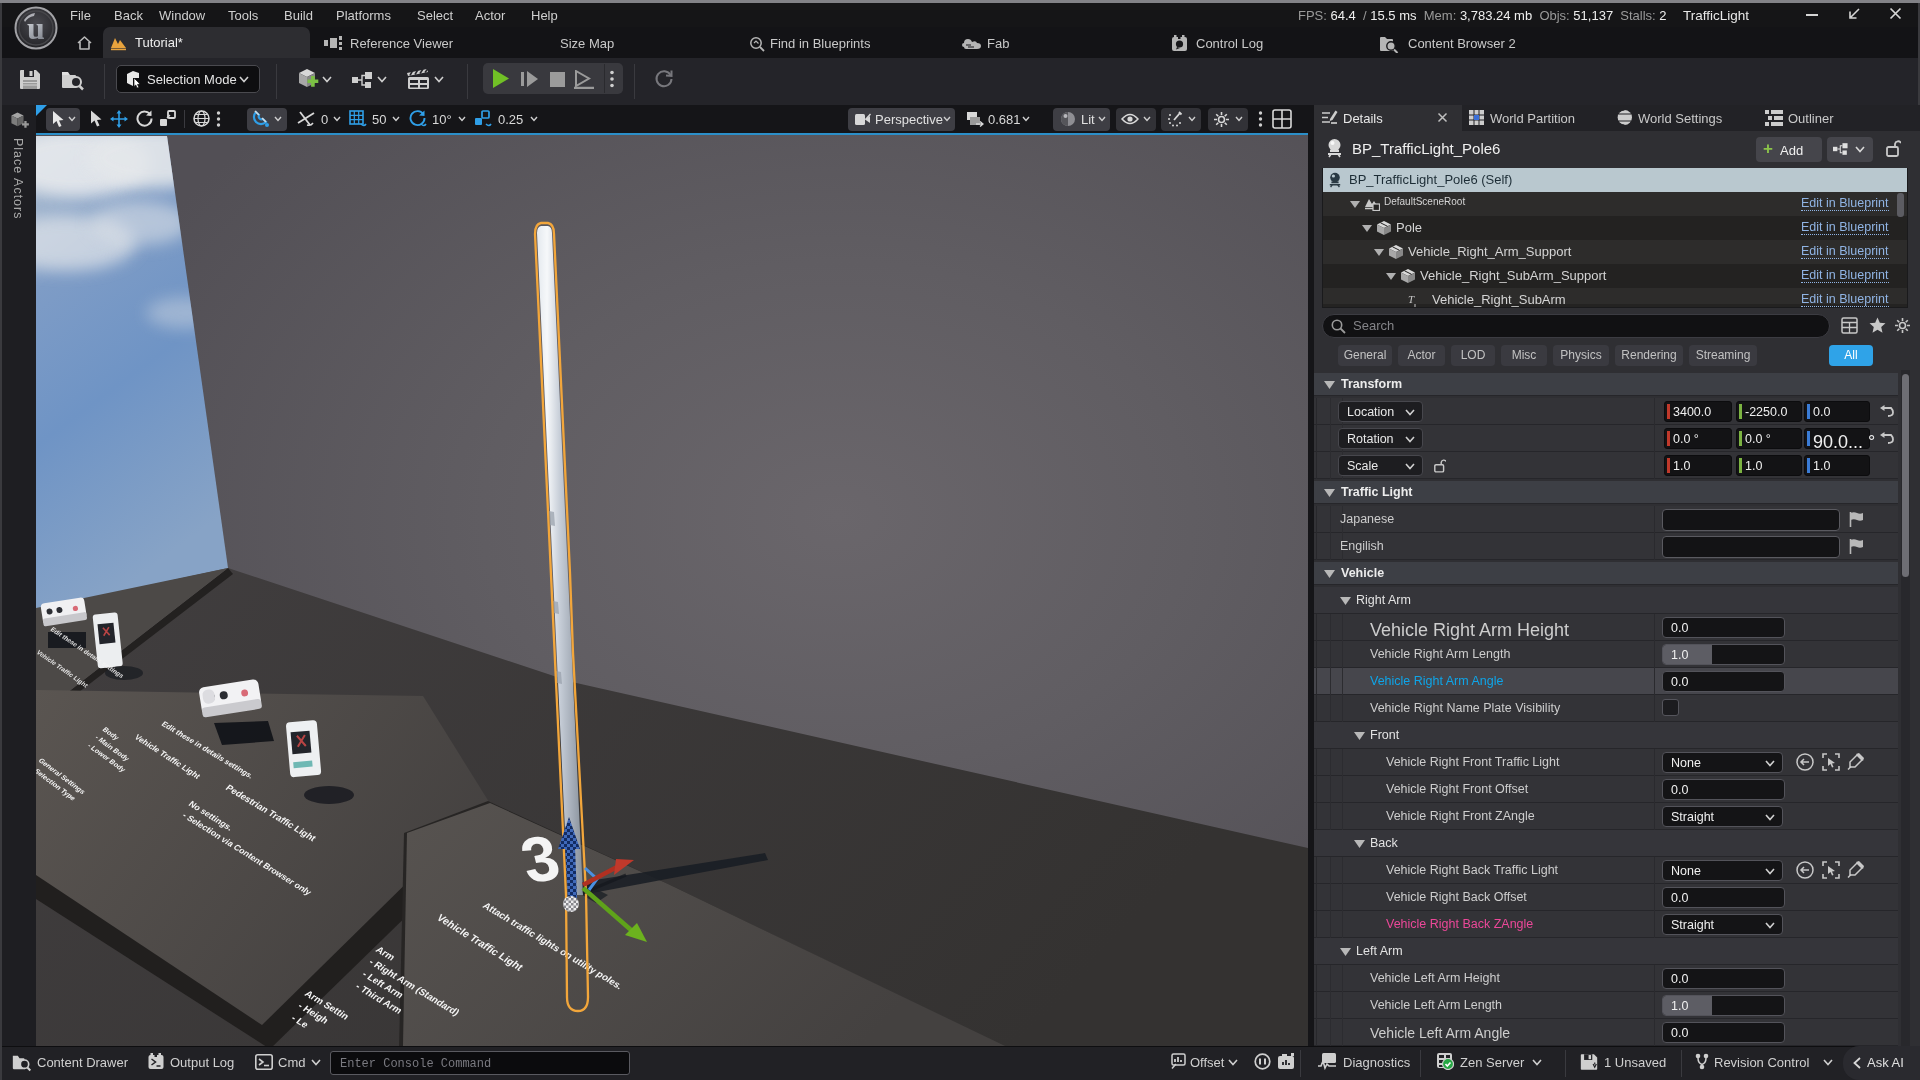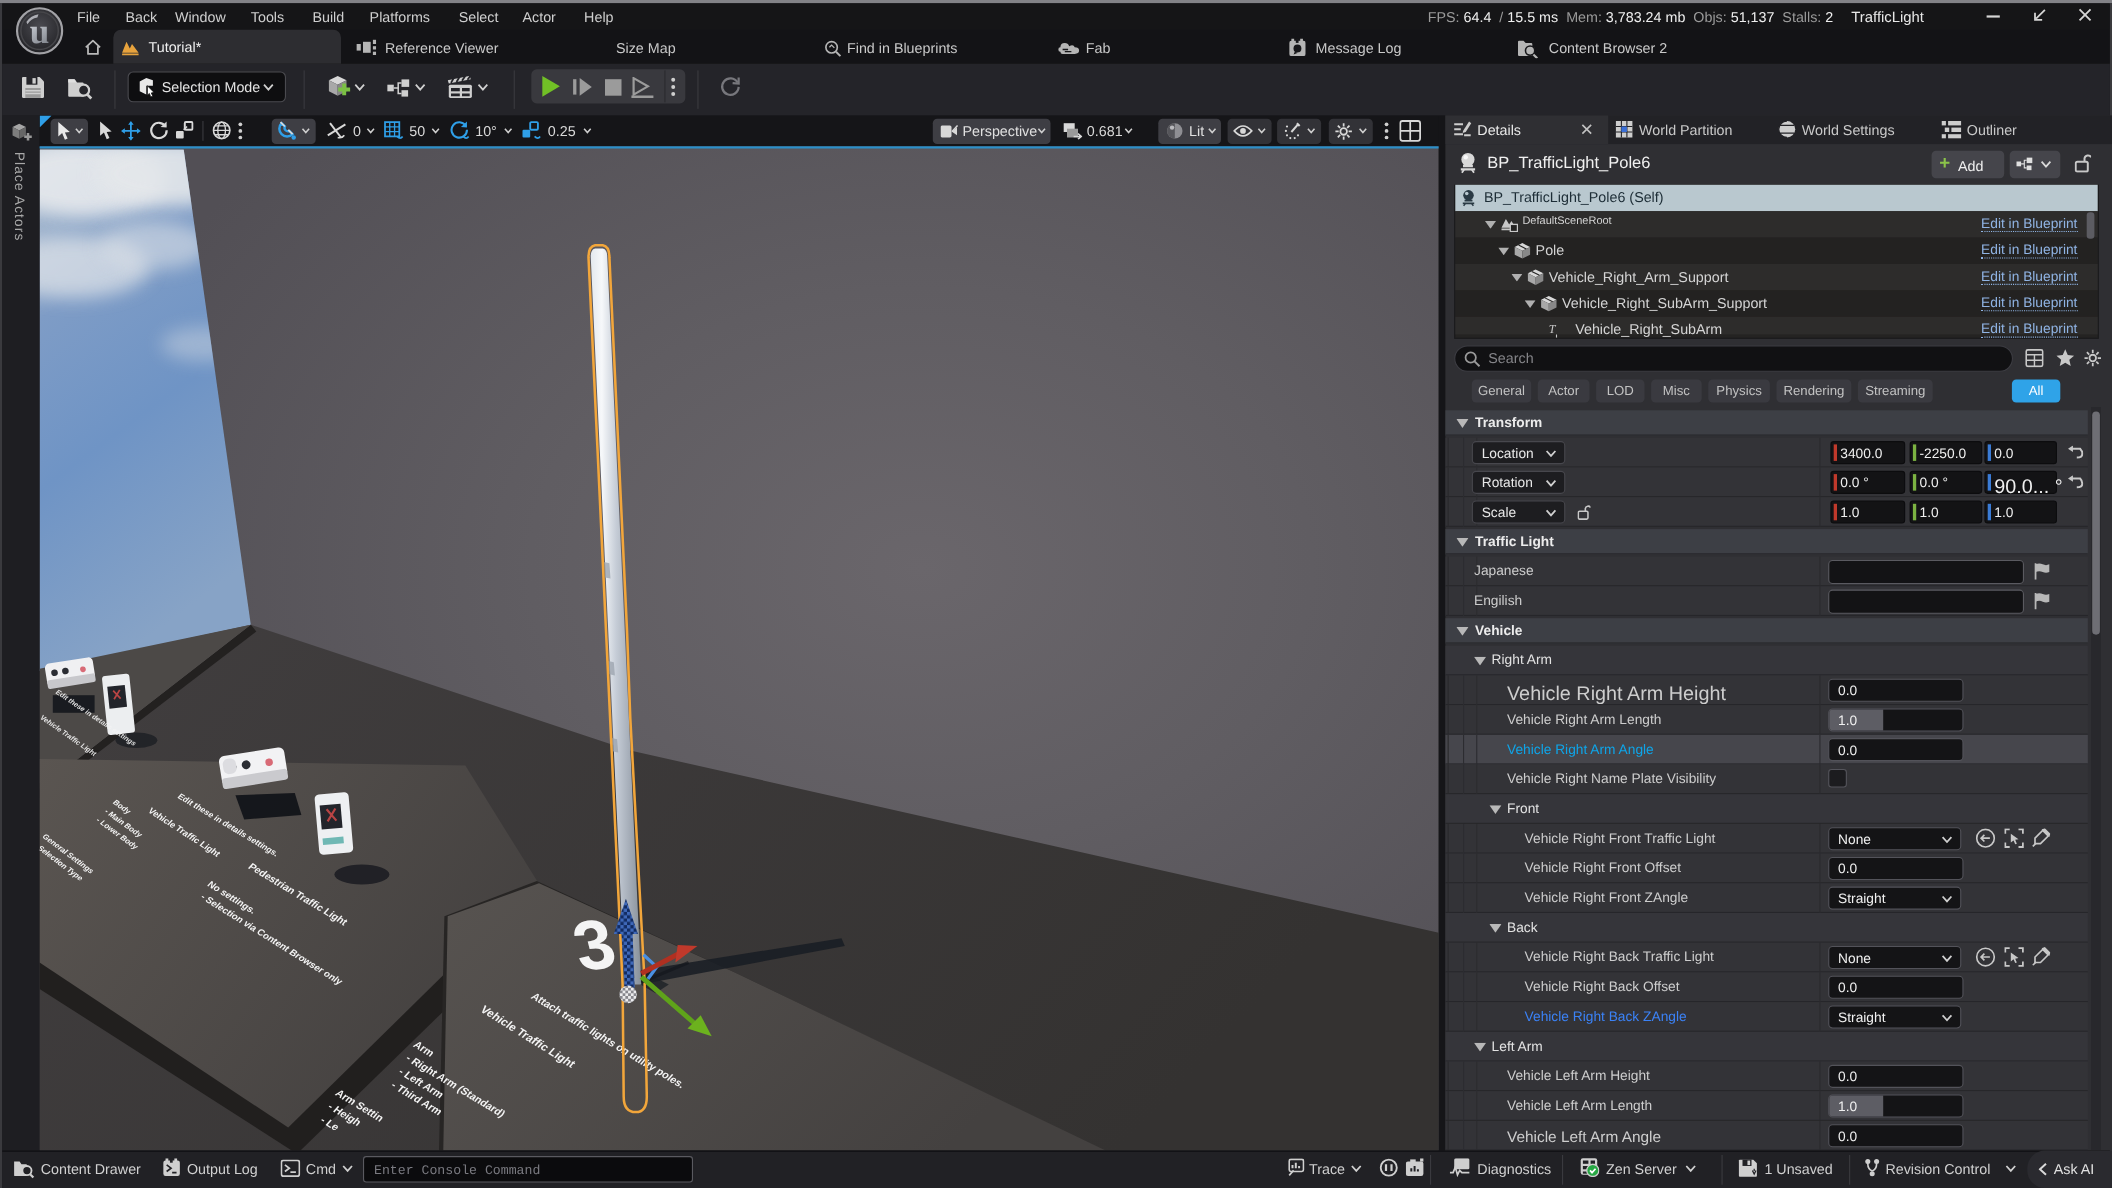--- a/index.html
+++ b/index.html
@@ -78,21 +78,21 @@
   </svg>
 <div class="a txt" style="left:987px;top:36px">Fab</div>
 <svg class="a" style="left:1172px;top:35px" width="15" height="18" viewBox="0 0 15 18">
     <rect x="0" y="2" width="15" height="14" rx="2" fill="#b5b5b5"></rect>
     <rect x="2" y="0" width="2.5" height="4" fill="#b5b5b5"></rect>
     <rect x="6" y="0" width="2.5" height="4" fill="#17171a"></rect>
     <rect x="10" y="0" width="2.5" height="4" fill="#b5b5b5"></rect>
     <circle cx="7.5" cy="9" r="3.6" fill="#17171a"></circle>
     <path d="M5 12 L4 14.5 L8 13" fill="#17171a"></path>
   </svg>
-<div class="a txt" style="left:1196px;top:36px">Message Log</div>
+<div class="a txt" style="left:1196px;top:36px">Control Log</div>
 <svg class="a" style="left:1380px;top:35px" width="19" height="18" viewBox="0 0 19 18">
     <path d="M0 3 L0 15 Q0 16 1 16 L12 16 Q13 16 13 15 L13 5 Q13 4 12 4 L7 4 L5 2 L1 2 Q0 2 0 3 Z" fill="#b5b5b5"></path>
     <circle cx="11" cy="11" r="4.2" stroke="#17171a" stroke-width="1.4" fill="#b5b5b5"></circle>
     <path d="M14 14.5 L17.5 18" stroke="#b5b5b5" stroke-width="2"></path>
   </svg>
 <div class="a txt" style="left:1408px;top:36px">Content Browser 2</div>
 <div class="a" style="left:2px;top:58px;width:1916px;height:47px;background:#242429"></div>
 <svg class="a" style="left:19px;top:69px" width="22" height="21" viewBox="0 0 22 21">
     <path d="M1 2 Q1 1 2 1 L17 1 L21 5 L21 19 Q21 20 20 20 L2 20 Q1 20 1 19 Z" fill="#cfcfcf"></path>
     <rect x="5" y="1" width="10" height="7" fill="#242429"></rect>
@@ -868,21 +868,21 @@
 <div class="a" style="left:1342px;top:884px;width:1px;height:27px;background:#2c2c30"></div>
 <div class="a" style="left:1654px;top:884px;width:1px;height:27px;background:#2a2a2e"></div>
 <div class="a" style="left:1386px;top:890px;font-size:12.5px;color:#cdcdcd;white-space:nowrap">Vehicle Right Back Offset</div>
 <div class="a" style="left:1662px;top:887px;width:123px;height:21px;background:#141416;border:1px solid #53535a;border-radius:4px;overflow:hidden"></div>
 <div class="a" style="left:1671px;top:891px;font-size:12.5px;color:#f0f0f0">0.0</div>
 <div class="a" style="left:1314px;top:911px;width:584px;height:27px;background:#333337;border-bottom:1px solid #26262a"></div>
 <div class="a" style="left:1316px;top:911px;width:1px;height:27px;background:#28282c"></div>
 <div class="a" style="left:1330px;top:911px;width:1px;height:27px;background:#2c2c30"></div>
 <div class="a" style="left:1342px;top:911px;width:1px;height:27px;background:#2c2c30"></div>
 <div class="a" style="left:1654px;top:911px;width:1px;height:27px;background:#2a2a2e"></div>
-<div class="a" style="left:1386px;top:917px;font-size:12.5px;color:#3b82f6;white-space:nowrap">Vehicle Right Back ZAngle</div>
+<div class="a" style="left:1386px;top:917px;font-size:12.5px;color:#ec4899;white-space:nowrap">Vehicle Right Back ZAngle</div>
 <div class="a" style="left:1662px;top:914px;width:121px;height:21px;background:#141416;border:1px solid #53535a;border-radius:4px"></div>
 <div class="a" style="left:1671px;top:918px;font-size:12.5px;color:#f0f0f0">Straight</div>
 <svg class="a" style="left:1765px;top:922px" width="10" height="7" viewBox="0 0 10 7">
     <path d="M1 1 L5 5.5 L9 1" stroke="#d0d0d0" stroke-width="1.6" fill="none"></path>
   </svg>
 <div class="a" style="left:1314px;top:938px;width:584px;height:27px;background:#35353a;border-bottom:1px solid #26262a"></div>
 <svg class="a" style="left:1340px;top:948px" width="11" height="8" viewBox="0 0 11 8">
     <path d="M0 0 L11 0 L5.5 8 Z" fill="#b8b8b8"></path>
   </svg>
 <div class="a" style="left:1356px;top:944px;font-size:12.5px;color:#e2e2e2">Left Arm</div>
@@ -938,21 +938,21 @@
 <svg class="a" style="left:311px;top:1059px" width="10" height="7" viewBox="0 0 10 7">
     <path d="M1 1 L5 5.5 L9 1" stroke="#cfcfcf" stroke-width="1.6" fill="none"></path>
   </svg>
 <div class="a" style="left:330px;top:1051px;width:300px;height:24px;background:#0b0b0d;border:1px solid #5a5a60;border-radius:3px"></div>
 <div class="a" style="left:340px;top:1057px;font-family:'Liberation Mono',monospace;font-size:12px;color:#7a7a80">Enter Console Command</div>
 <svg class="a" style="left:1171px;top:1053px" width="15" height="17" viewBox="0 0 15 17">
     <rect x="1" y="1" width="13" height="11" rx="1.5" fill="none" stroke="#cfcfcf" stroke-width="1.5"></rect>
     <path d="M1 15.5 L5 11" stroke="#cfcfcf" stroke-width="1.5"></path>
     <path d="M4 9 V6 M7 9 V4 M10 9 V7" stroke="#cfcfcf" stroke-width="1.8"></path>
   </svg>
-<div class="a txt" style="left:1190px;top:1055px;color:#d0d0d0">Trace</div>
+<div class="a txt" style="left:1190px;top:1055px;color:#d0d0d0">Offset</div>
 <svg class="a" style="left:1228px;top:1059px" width="10" height="7" viewBox="0 0 10 7">
     <path d="M1 1 L5 5.5 L9 1" stroke="#cfcfcf" stroke-width="1.6" fill="none"></path>
   </svg>
 <svg class="a" style="left:1254px;top:1053px" width="17" height="17" viewBox="0 0 17 17">
     <circle cx="8.5" cy="8.5" r="7.3" stroke="#cfcfcf" stroke-width="1.7" fill="none"></circle>
     <path d="M6 5.5 V11.5 M11 5.5 V11.5" stroke="#cfcfcf" stroke-width="2"></path>
   </svg>
 <svg class="a" style="left:1278px;top:1053px" width="18" height="16" viewBox="0 0 18 16">
     <rect x="0" y="3" width="16" height="13" rx="2" fill="#cfcfcf"></rect>
     <rect x="4" y="1" width="5" height="3" fill="#cfcfcf"></rect>

